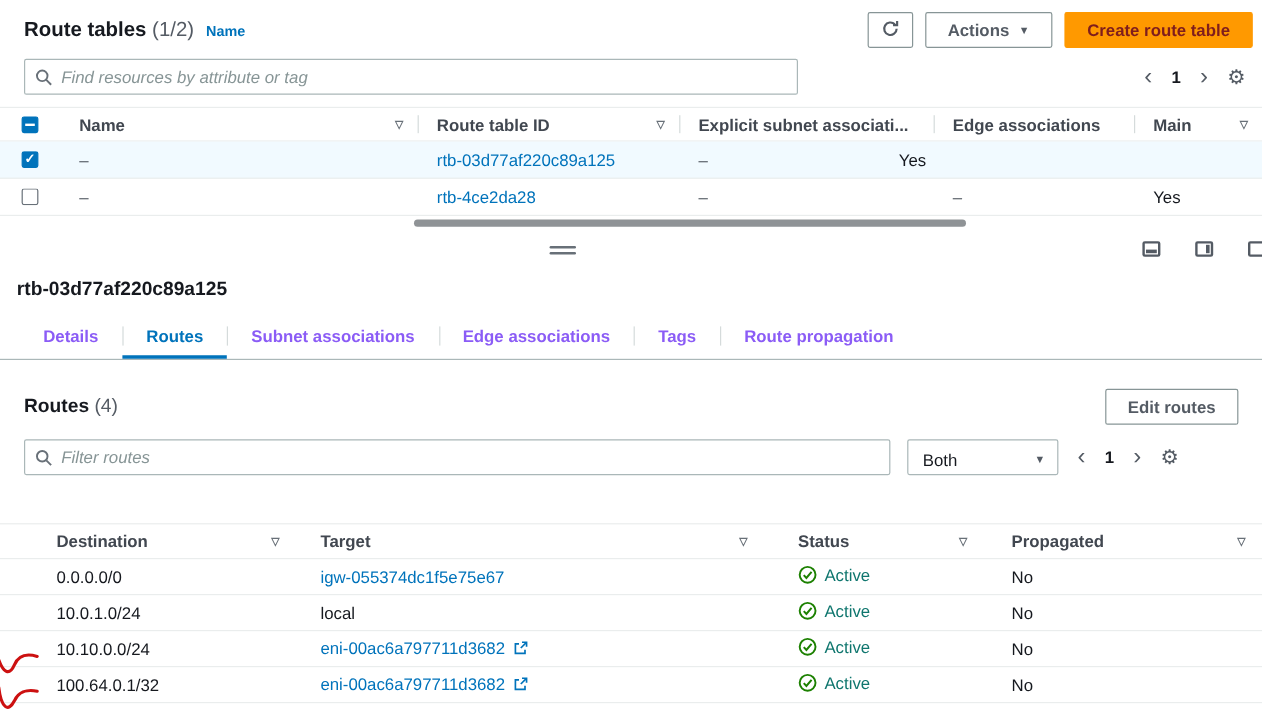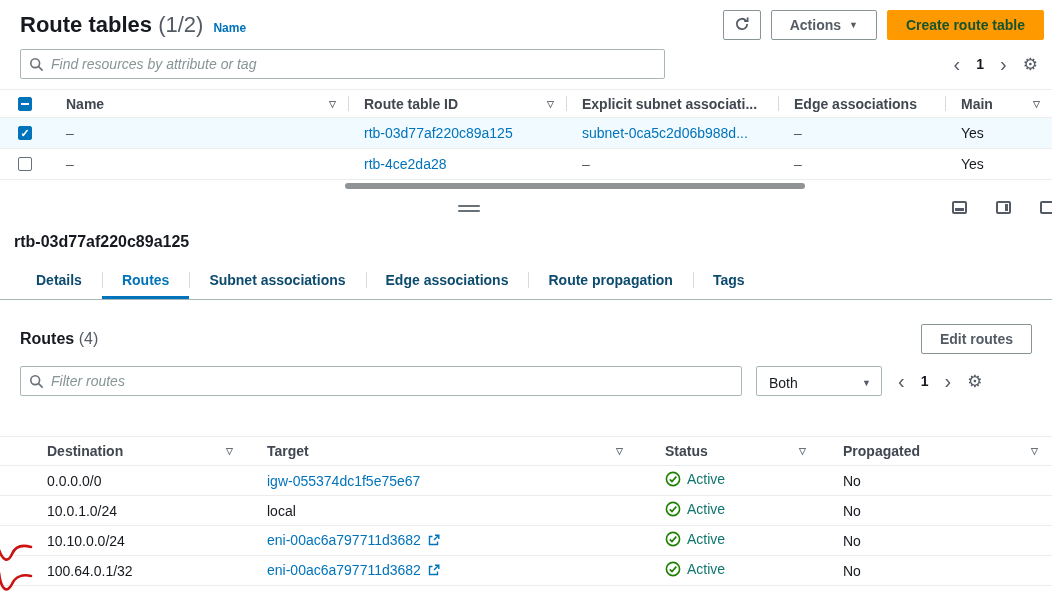--- a/index.html
+++ b/index.html
@@ -7,32 +7,32 @@
   body {
     font-family: "Liberation Sans", sans-serif;
     font-size: 14px;
     color: #16191f;
     background: #fff;
     position: relative;
   }
   
   .panel-header { display:flex; justify-content:space-between; align-items:center; padding:10px 8px 0 20px; }
   .title-group { display:flex; align-items:baseline; gap:10px; }
-  .page-title { font-size:22px; font-weight:400; }
+  .page-title { font-size:17px; font-weight:400; }
   .page-title .t { font-weight:700; }
   .page-title .count { color:#545b64; }
   .info-link { font-size:12px; font-weight:600; color:#0073bb; cursor:pointer; text-decoration:none; }
   .header-actions { display:flex; gap:10px; align-items:center; }
   .btn {
     height:30px; border:1px solid #879596; background:#fff; border-radius:2px;
     font-family:inherit; font-size:14px; font-weight:700; color:#545b64;
     padding:0 18px; cursor:pointer; display:inline-flex; align-items:center; gap:8px;
   }
   .btn.icon-btn { width:38px; padding:0; justify-content:center; }
-  .btn.primary { background:#ff9900; border-color:#ff9900; color:#14532d; }
+  .btn.primary { background:#ff9900; border-color:#ff9900; color:#7f1d1d; }
   .caret-sm { font-size:9px; color:#545b64; }
   
   .toolbar-row { display:flex; justify-content:space-between; align-items:center; padding:9px 14px 10px 20px; }
   .search-box { position:relative; width:645px; }
   .search-box svg { position:absolute; left:9px; top:8px; }
   .tb-input {
     width:100%; height:30px; border:1px solid #aab7b8; border-radius:2px;
     padding:0 10px 0 30px; font-family:inherit; font-size:14px; color:#16191f;
   }
   .tb-input::placeholder { color:#879596; font-style:italic; }
@@ -67,21 +67,21 @@
   .drag-handle { position:absolute; left:458px; top:16px; width:22px; display:flex; flex-direction:column; gap:3px; cursor:row-resize; }
   .drag-handle i { display:block; height:2px; background:#687078; border-radius:1px; }
   .layout-icons { position:absolute; right:-6px; top:8px; display:flex; gap:22px; }
   .pl-btn { width:22px; height:20px; border:none; background:none; cursor:pointer; display:flex; align-items:center; justify-content:center; }
   .pl-icon { width:15px; height:13px; border:2px solid #545b64; border-radius:2px; position:relative; }
   .pl-bottom::after { content:''; position:absolute; left:1px; right:1px; bottom:1px; height:3px; background:#545b64; }
   .pl-right::after { content:''; position:absolute; top:1px; bottom:1px; right:1px; width:3px; background:#545b64; }
   
   .detail-title { font-size:16px; font-weight:700; padding:2px 0 12px 14px; }
   .tabs { display:flex; border-bottom:1px solid #aab7b8; padding-left:16px; }
-  .tab { padding:9px 20px 11px; font-weight:700; color:#0c4a6e; cursor:pointer; position:relative; white-space:nowrap; }
+  .tab { padding:9px 20px 11px; font-weight:700; color:#8b5cf6; cursor:pointer; position:relative; white-space:nowrap; }
   .tab:not(:first-child)::before { content:''; position:absolute; left:0; top:9px; height:16px; width:1px; background:#d5dbdb; }
   .tab.active { color:#0073bb; box-shadow: inset 0 -3px 0 #0073bb; }
   
   .routes-section { padding:16px 20px 0; }
   .routes-header { display:flex; justify-content:space-between; align-items:center; margin:8px 0 12px; }
   .routes-title { font-size:16px; font-weight:400; }
   .routes-title .t { font-weight:700; }
   .routes-title .count { color:#545b64; }
   .filter-row { display:flex; align-items:center; gap:14px; }
   .filter-box { position:relative; flex:0 0 722px; }
@@ -175,21 +175,20 @@
         <span class="sort-caret">▽</span>
       </div>
     </div>
 
     <div class="rt-row selected">
       <div class="c-cell col-cb">
           <span class="cb checked"></span>
         </div>
       <div class="c-cell col-name dash">–</div>
       <div class="c-cell col-id"><a class="link">rtb-03d77af220c89a125</a></div>
-      <div class="c-cell col-subnet"><a class="link">subnet-0ca5c2d06b988d...</a></div>
       <div class="c-cell col-edge dash">–</div>
       <div class="c-cell col-main">Yes</div>
     </div>
 
     <div class="rt-row">
       <div class="c-cell col-cb">
           <span class="cb"></span>
         </div>
       <div class="c-cell col-name dash">–</div>
       <div class="c-cell col-id"><a class="link">rtb-4ce2da28</a></div>
@@ -220,22 +219,22 @@
 </div>
 
 <section>
   <h2 class="detail-title">rtb-03d77af220c89a125</h2>
 
   <nav class="tabs">
     <span class="tab">Details</span>
     <span class="tab active">Routes</span>
     <span class="tab">Subnet associations</span>
     <span class="tab">Edge associations</span>
+    <span class="tab">Tags</span>
     <span class="tab">Route propagation</span>
-    <span class="tab">Tags</span>
   </nav>
 
   <div class="routes-section">
     <div class="routes-header">
       <h3 class="routes-title">
         <span class="t">Routes</span>
         <span class="count">(4)</span>
       </h3>
       <button class="btn">Edit routes</button>
     </div>

